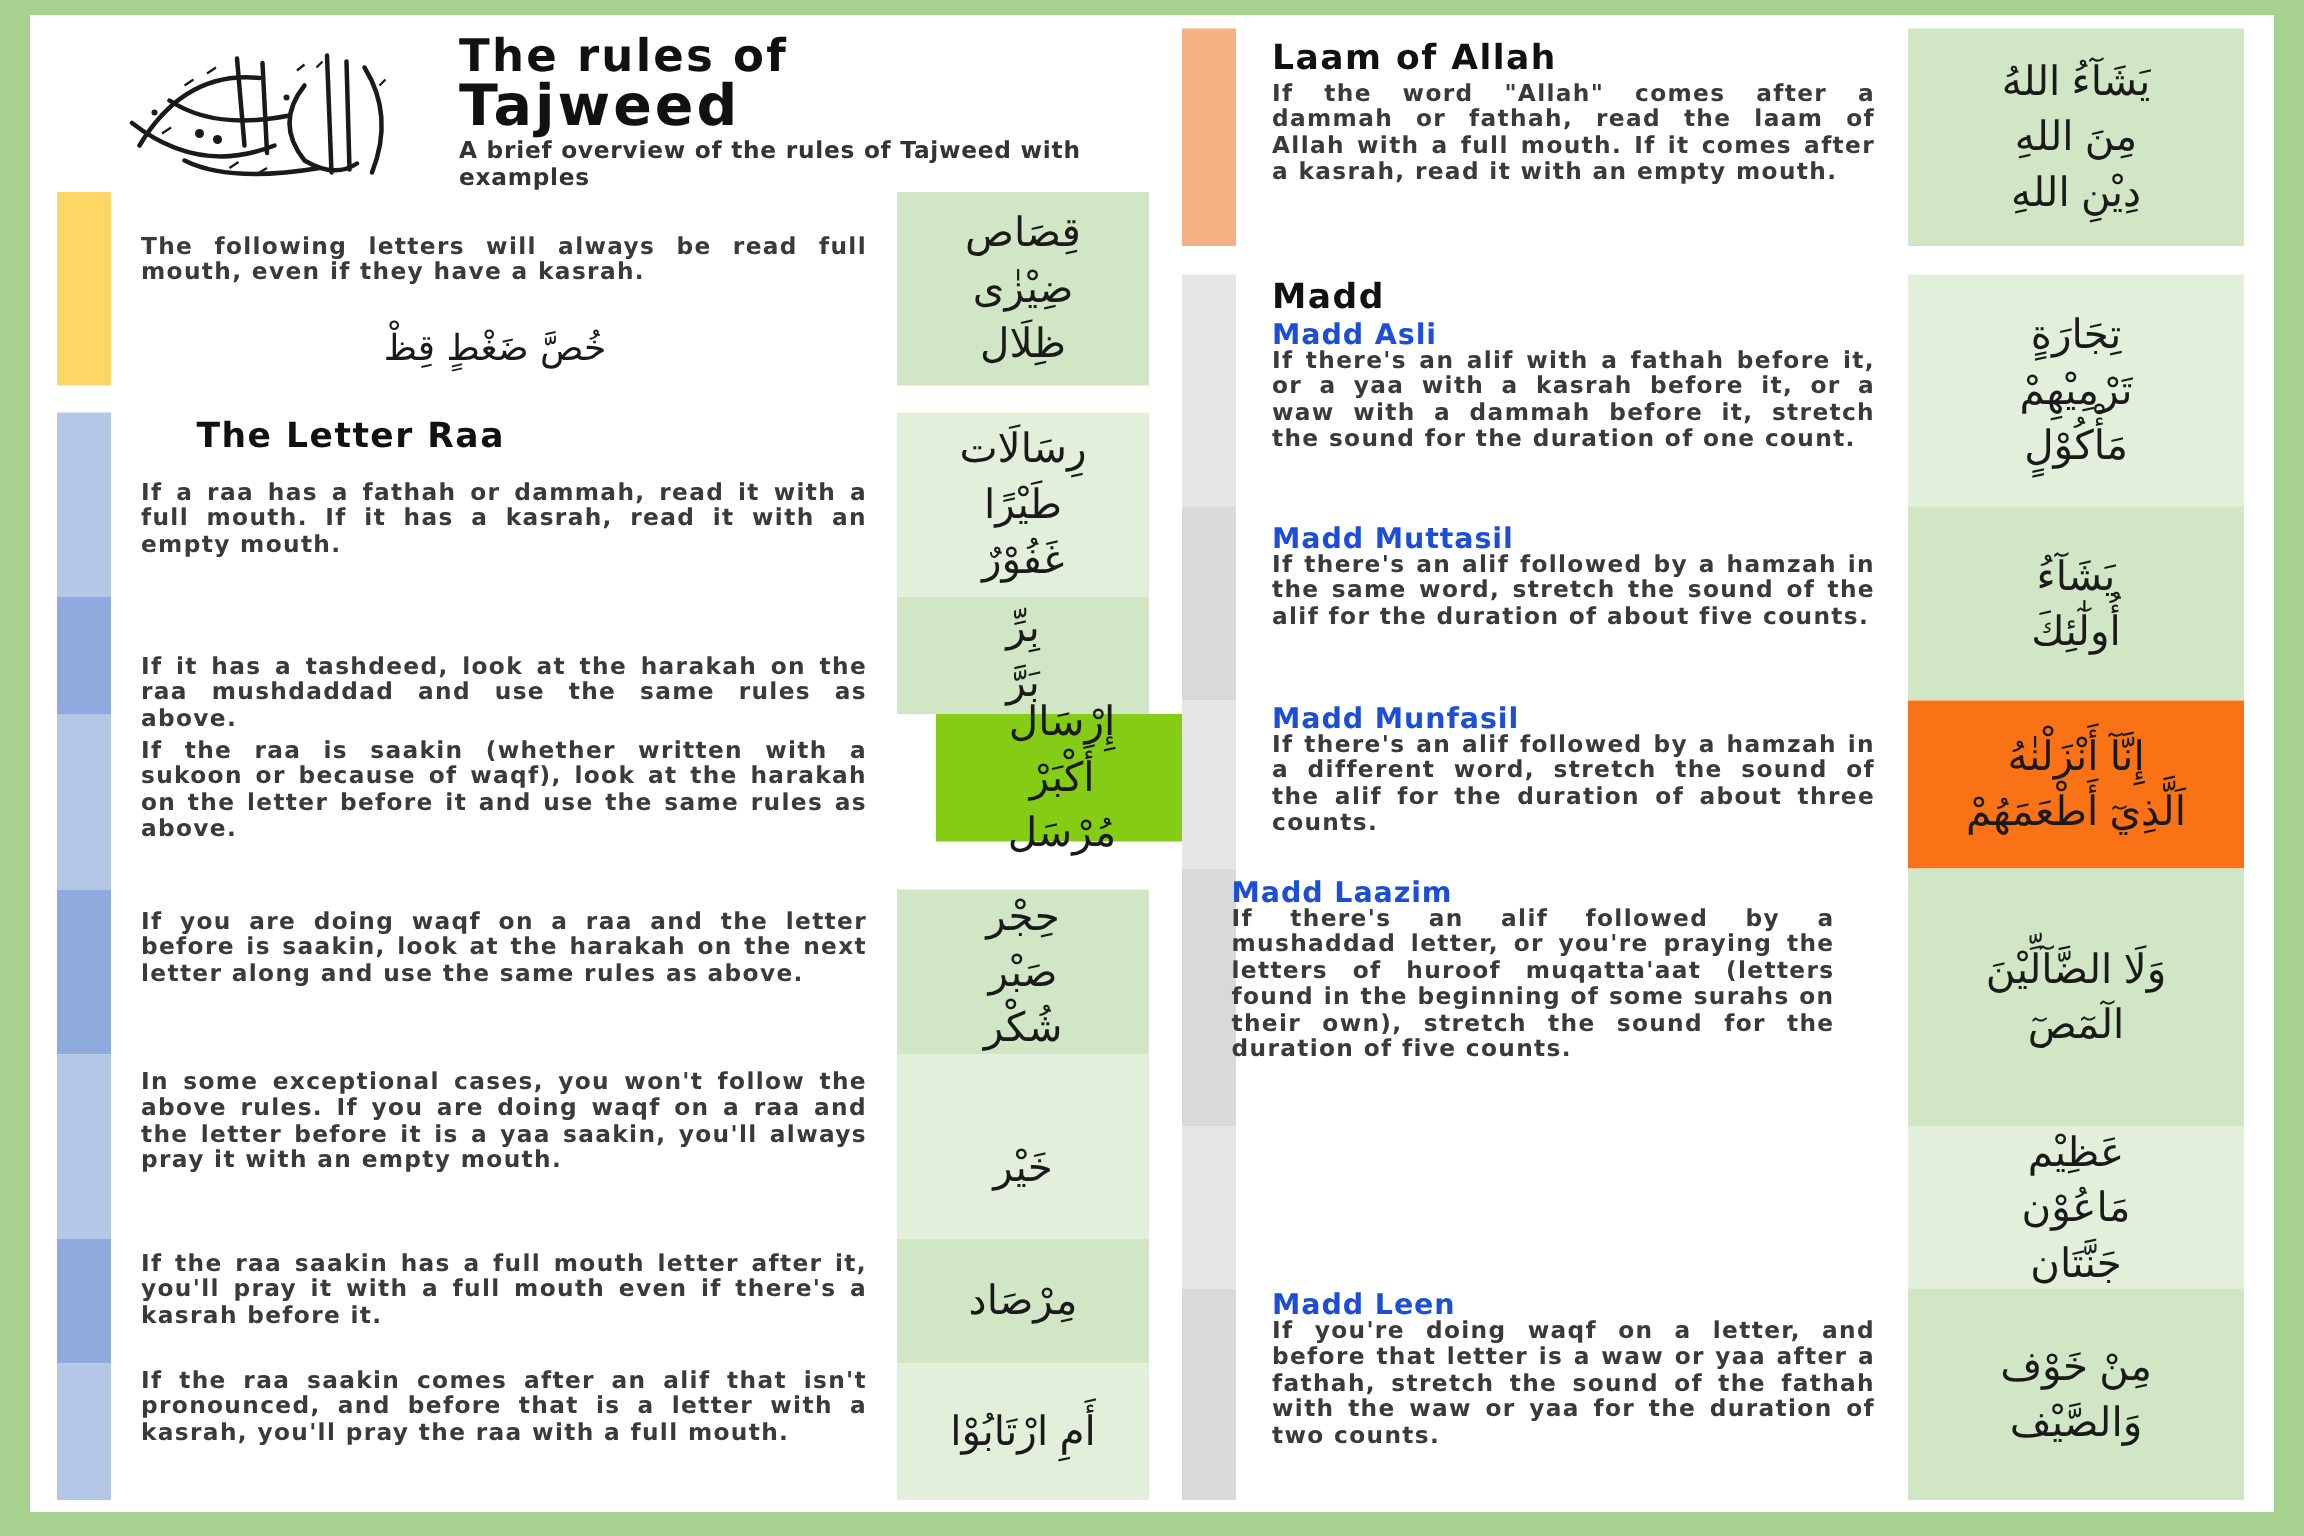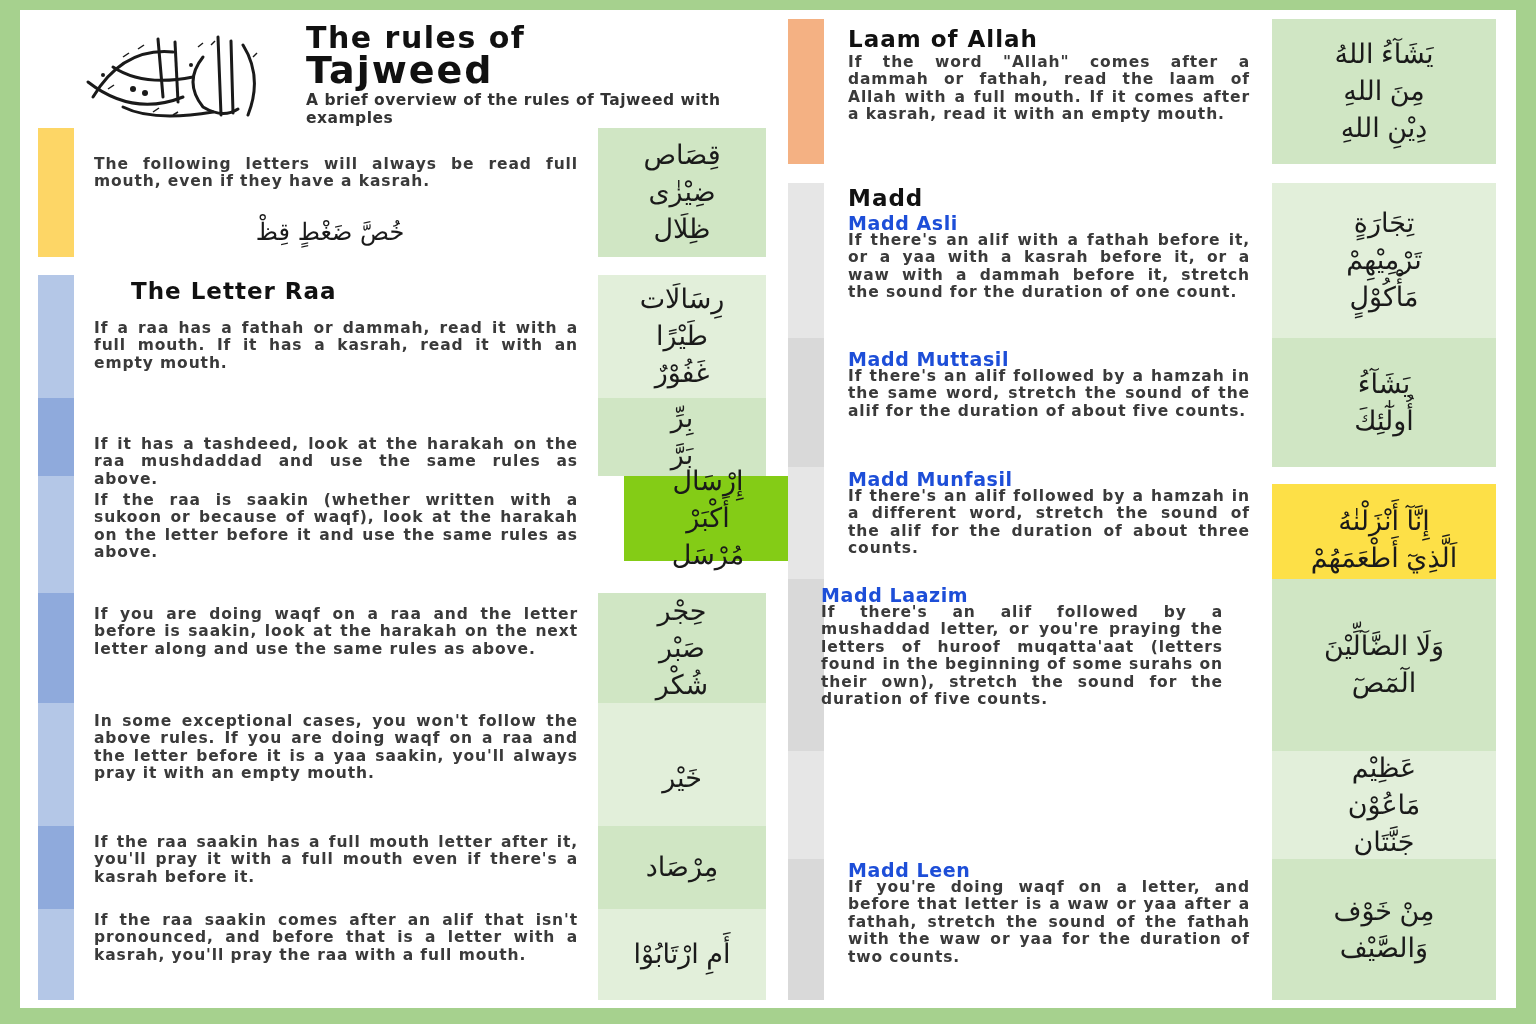--- a/index.html
+++ b/index.html
@@ -200,21 +200,21 @@
   <div class="ex-box" style="left:1252px; top:328px; width:224px; height:129px; background:#d0e6c4;">
     <span>يَشَآءُ</span>
     <span>أُولٰٓئِكَ</span>
   </div>
 
   <div class="bar" style="left:768px; top:457px; width:36px; height:112px; background:#e6e6e6;"></div>
   <div class="para" style="left:828px; top:460px; width:402px;">
     <span class="sub-title">Madd Munfasil</span>
     <span>If there's an alif followed by a hamzah in a different word, stretch the sound of the alif for the duration of about three counts.</span>
   </div>
-  <div class="ex-box" style="left:1252px; top:474px; width:224px; height:112px; background:#fde047;">
+  <div class="ex-box" style="left:1252px; top:457px; width:224px; height:112px; background:#f97316;">
     <span>إِنَّآ أَنْزَلْنٰهُ</span>
     <span>اَلَّذِيٓ أَطْعَمَهُمْ</span>
   </div>
 
   <div class="bar" style="left:768px; top:569px; width:36px; height:172px; background:#d9d9d9;"></div>
   <div class="para" style="left:801px; top:576px; width:402px;">
     <span class="sub-title">Madd Laazim</span>
     <span>If there's an alif followed by a mushaddad letter, or you're praying the letters of huroof muqatta'aat (letters found in the beginning of some surahs on their own), stretch the sound for the duration of five counts.</span>
   </div>
   <div class="ex-box" style="left:1252px; top:569px; width:224px; height:172px; background:#d0e6c4;">

